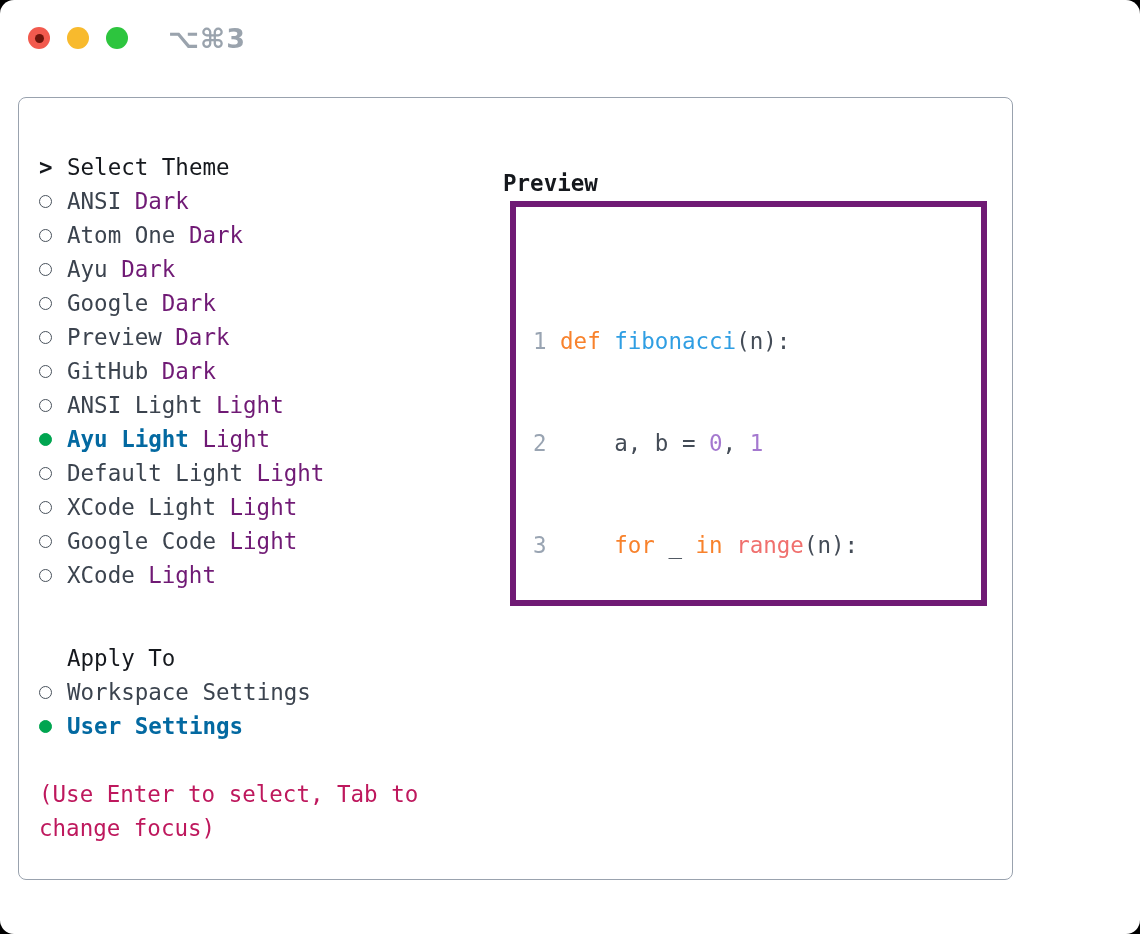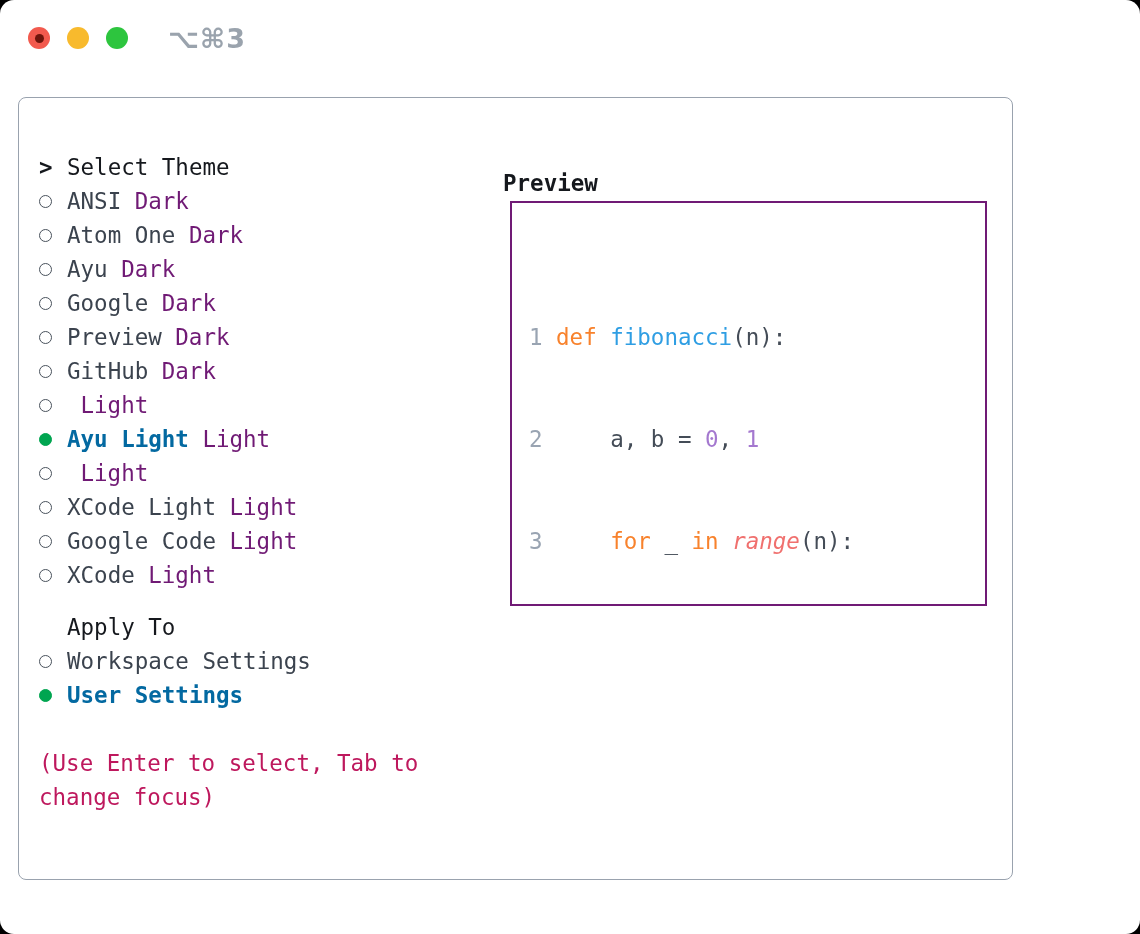--- a/index.html
+++ b/index.html
@@ -34,37 +34,37 @@
   .left-col { position: absolute; left: 20px; top: 52px; width: 450px;
               font-size: 22.5px; line-height: 34px; color: #3b434e; }
   .row { display: flex; align-items: center; height: 34px; white-space: pre; }
   .slot { flex: 0 0 28px; display: flex; align-items: center; }
   .prefix { font-weight: bold; color: #15181d; }
   .circle { width: 13px; height: 13px; border-radius: 50%; border: 1.5px solid #49525c; }
   .row.selected .circle { background: #00a550; border-color: #00a550; }
   .row.selected .label { color: #0369a1; font-weight: bold; }
   .header-label { font-weight: normal; color: #15181d; }
   .suffix { color: #701a75; margin-left: 13.5px; }
-  .apply-block { margin-top: 18px; }
+  .apply-block { margin-top: 49px; }
   .apply-header-label { color: #15181d; }
   .help { margin-top: 34px; width: 432px; color: #be185d; }
 
   
   .preview-title { position: absolute; left: 484px; top: 68px; height: 34px;
                    line-height: 34px; font-size: 22.5px; font-weight: bold; color: #15181d; }
   .preview-box { position: absolute; left: 491px; top: 103px; width: 477px; height: 405px;
-                 border: 2px solid #701a75; background: #fff;
+                 border: 6px solid #701a75; background: #fff;
                  padding: 49px 0 0 17px; font-size: 22.5px; line-height: 34px;
                  white-space: pre; overflow: hidden; }
   .cl { height: 34px; }
   .ln  { color: #99a4b2; margin-right: 13.5px; }
   .kw  { color: #f8822c; }
   .fn  { color: #2f9ee3; }
   .num { color: #a478cf; }
-  .call{ color: #f0706e; font-style: italic; }
+  .call{ color: #f0706e; }
   .fg  { color: #444c57; }
 </style>
 </head>
 <body>
 
 <div class="window">
 
   <div class="titlebar">
     <span class="light light-red">
         <span class="light-dot"></span>
@@ -108,29 +108,31 @@
         <span class="label">Preview</span>
         <span class="suffix">Dark</span>
       </div>
       <div class="row">
         <span class="slot"><span class="circle"></span></span>
         <span class="label">GitHub</span>
         <span class="suffix">Dark</span>
       </div>
       <div class="row">
         <span class="slot"><span class="circle"></span></span>
+        <span class="label">ANSI Light</span>
         <span class="suffix">Light</span>
       </div>
       <div class="row selected">
         <span class="slot"><span class="circle"></span></span>
         <span class="label">Ayu Light</span>
         <span class="suffix">Light</span>
       </div>
       <div class="row">
         <span class="slot"><span class="circle"></span></span>
+        <span class="label">Default Light</span>
         <span class="suffix">Light</span>
       </div>
       <div class="row">
         <span class="slot"><span class="circle"></span></span>
         <span class="label">XCode Light</span>
         <span class="suffix">Light</span>
       </div>
       <div class="row">
         <span class="slot"><span class="circle"></span></span>
         <span class="label">Google Code</span>

